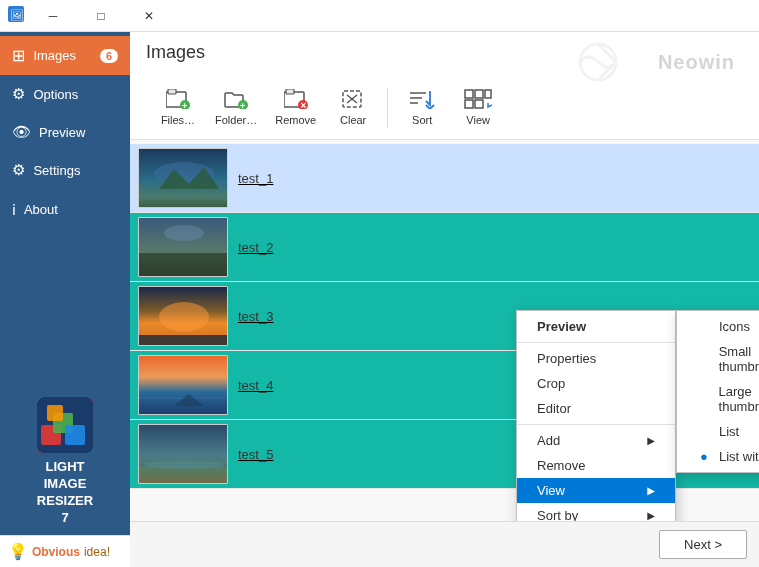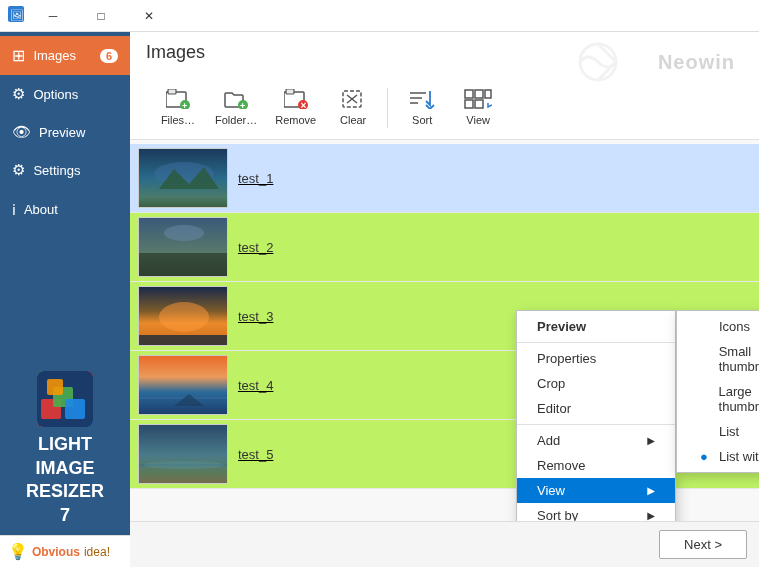--- a/index.html
+++ b/index.html
@@ -58,21 +58,21 @@
 
     
     .sidebar-logo {
       margin-top: auto;
       display: flex;
       flex-direction: column;
       align-items: center;
       padding: 12px 8px 8px;
       color: #fff;
       font-weight: bold;
-      font-size: 18px;
+      font-size: 13px;
       text-align: center;
       line-height: 1.3;
     }
     .logo-square {
       width: 56px; height: 56px;
       background: linear-gradient(135deg, #4caf50 0%, #e53935 50%, #1e88e5 100%);
       border-radius: 6px;
       margin-bottom: 6px;
       display: flex; align-items: center; justify-content: center;
       font-size: 10px; color: #fff; font-weight: bold;
@@ -149,21 +149,21 @@
     .image-list-area::-webkit-scrollbar-track { background: #f0f0f0; }
     .image-list-area::-webkit-scrollbar-thumb { background: #c0c0c0; border: 2px solid #f0f0f0; }
 
     .list-item {
       display: flex;
       align-items: center;
       padding: 4px 8px;
       gap: 10px;
       cursor: pointer;
       border-bottom: 1px solid #e8e8e8;
-      background: #bef264;
+      background: #14b8a6;
     }
     .list-item.selected { background: #cce0ff; }
     .list-item-name { font-size: 13px; color: #333; }
 
     
     .thumb-img {
       width: 90px; height: 60px;
       border: 1px solid #ccc;
       flex-shrink: 0;
       border-radius: 1px;

